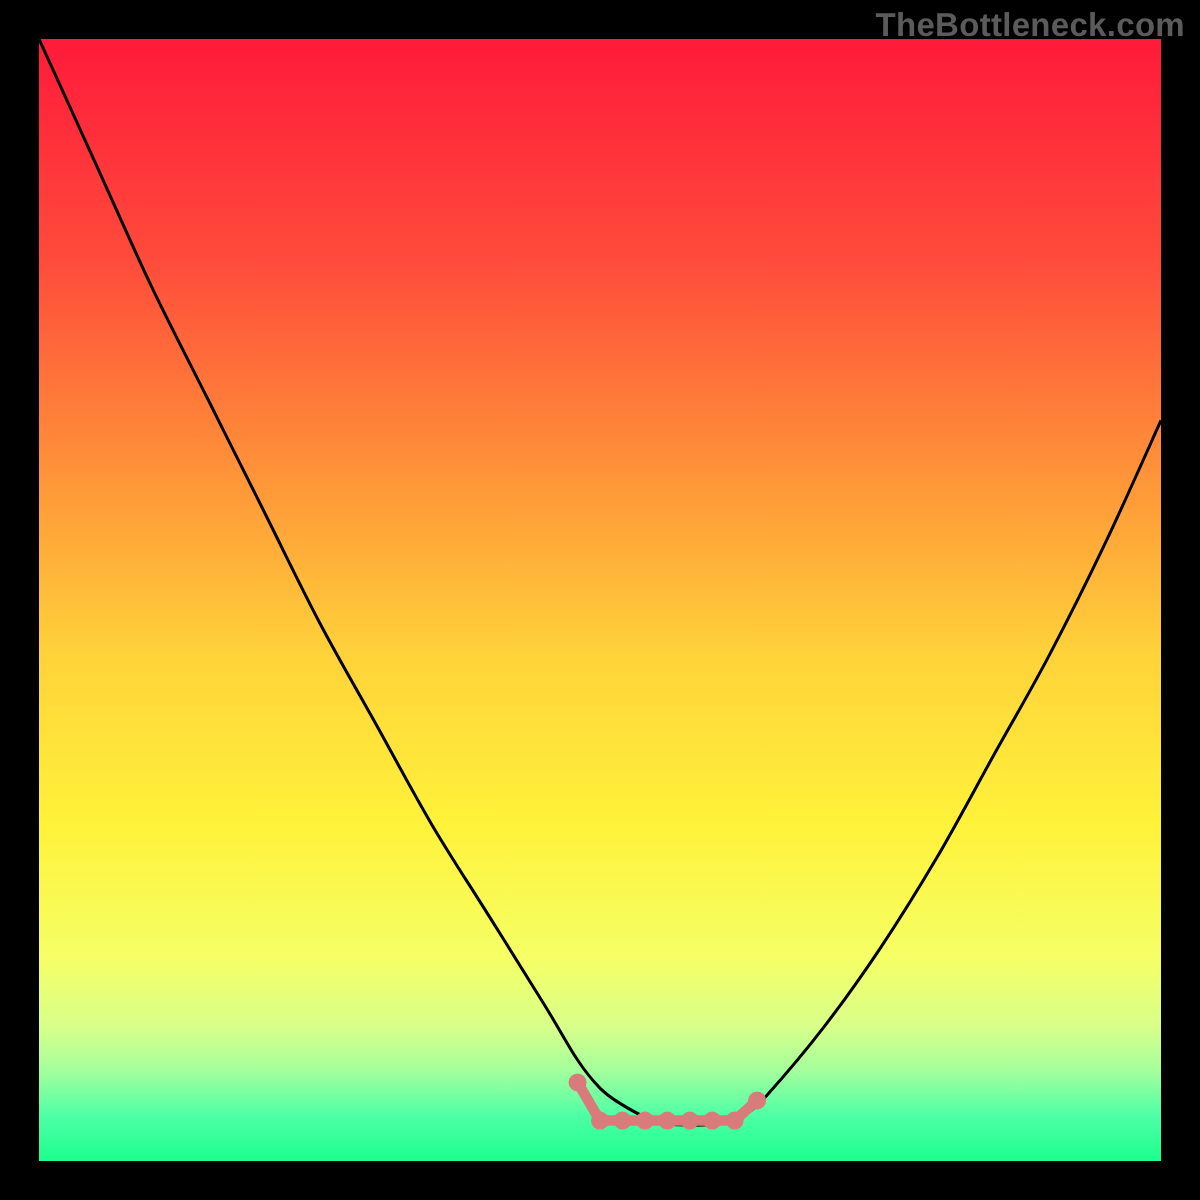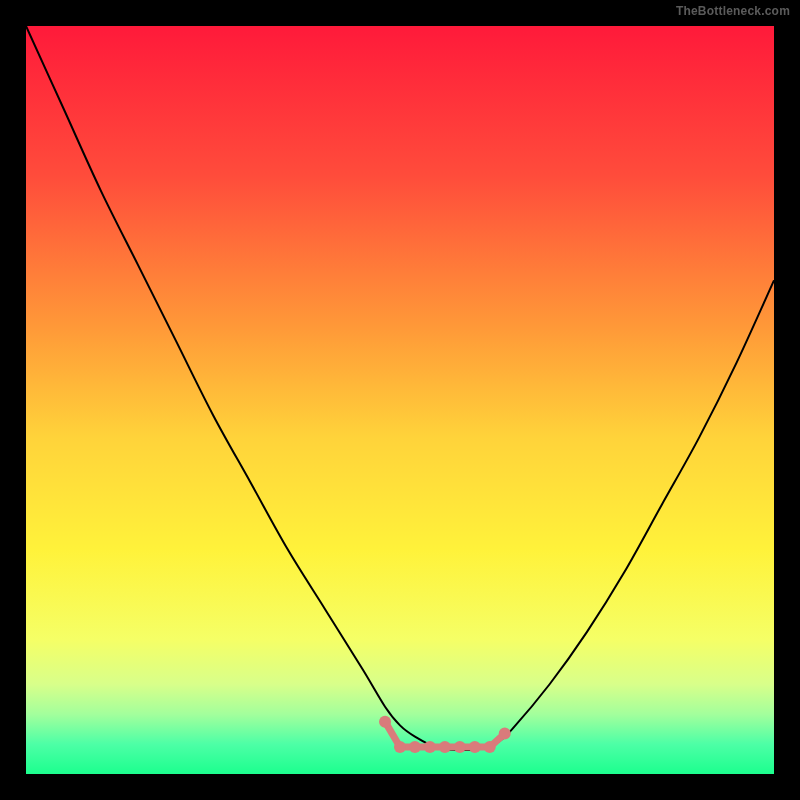--- a/index.html
+++ b/index.html
@@ -8,21 +8,21 @@
     position: relative;
     width: 800px;
     height: 800px;
     background: #000;
   }
   .watermark {
     position: absolute;
     top: 4px;
     right: 10px;
     font-family: Arial, Helvetica, sans-serif;
-    font-size: 12px;
+    font-size: 22px;
     font-weight: 600;
     color: #5b5b5b;
     letter-spacing: 0.2px;
   }
   .plot {
     position: absolute;
     left: 26px;
     top: 26px;
     width: 748px;
     height: 748px;

